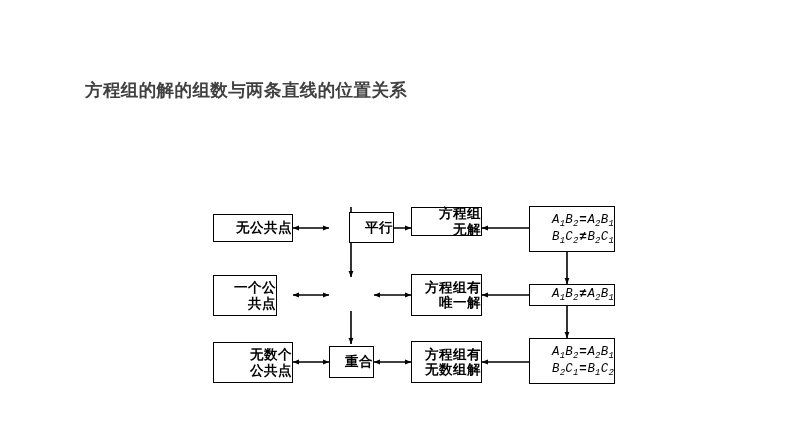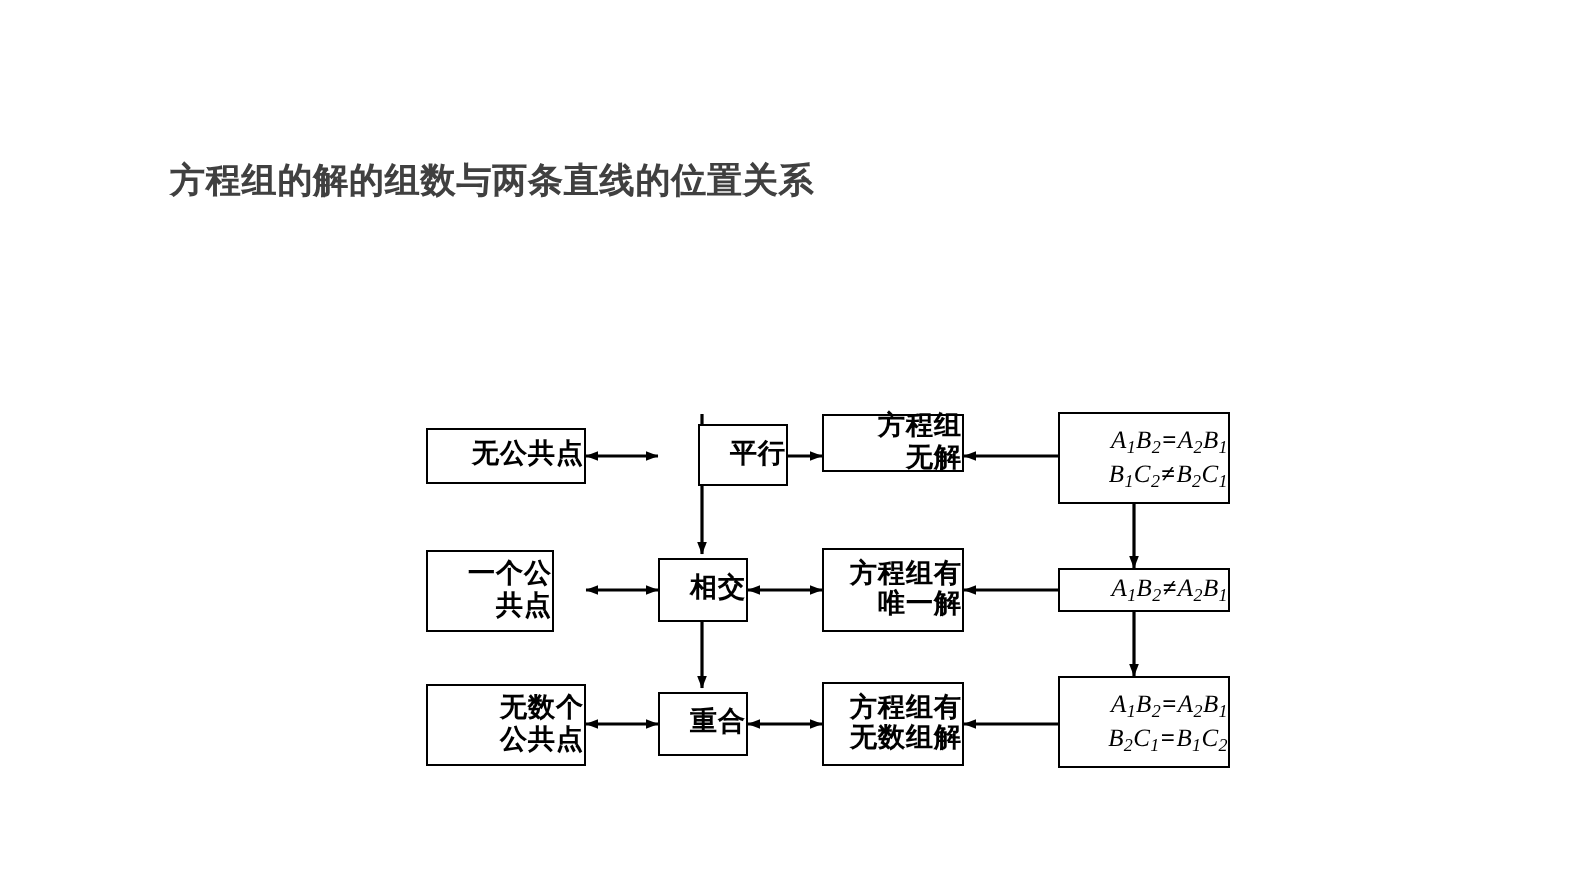--- a/index.html
+++ b/index.html
@@ -46,21 +46,21 @@
     text-align: center;
   }
   .node.cn {
     font-family: "DejaVu Sans", "Liberation Sans", sans-serif;
     font-weight: 700;
     font-size: 13.5px;
     letter-spacing: 0.5px;
   }
   .node.cn .ln { display: block; white-space: nowrap; }
   .node.math {
-    font-family: Liberation Serif, serif;
+    font-family: Liberation Mono, monospace;
     font-style: italic;
     font-size: 12.5px;
     font-weight: 400;
     letter-spacing: 0.2px;
   }
   .node.math .ln { display: block; white-space: nowrap; padding: 0.5px 0; }
   .node.math sub {
     font-size: 0.72em;
     font-style: italic;
     vertical-align: -0.28em;
@@ -129,23 +129,20 @@
   <div class="node math" style="left:529px; top:206px; width:86px; height:46px;">
     <span class="ln">A<sub>1</sub>B<sub>2</sub><span class="op">=</span>A<sub>2</sub>B<sub>1</sub></span>
     <span class="ln">B<sub>1</sub>C<sub>2</sub><span class="op">≠</span>B<sub>2</sub>C<sub>1</sub></span>
   </div>
 
   <div class="node cn" style="left:213px; top:275px; width:64px; height:41px;">
     <span class="ln">一个公</span>
     <span class="ln">共点</span>
   </div>
 
-  <div class="node cn" style="left:329px; top:279px; width:45px; height:32px;">
-    <span class="ln">相交</span>
-  </div>
 
   <div class="node cn" style="left:411px; top:274px; width:71px; height:42px;">
     <span class="ln">方程组有</span>
     <span class="ln">唯一解</span>
   </div>
 
   <div class="node math" style="left:529px; top:284px; width:86px; height:22px;">
     <span class="ln">A<sub>1</sub>B<sub>2</sub><span class="op">≠</span>A<sub>2</sub>B<sub>1</sub></span>
   </div>
 

